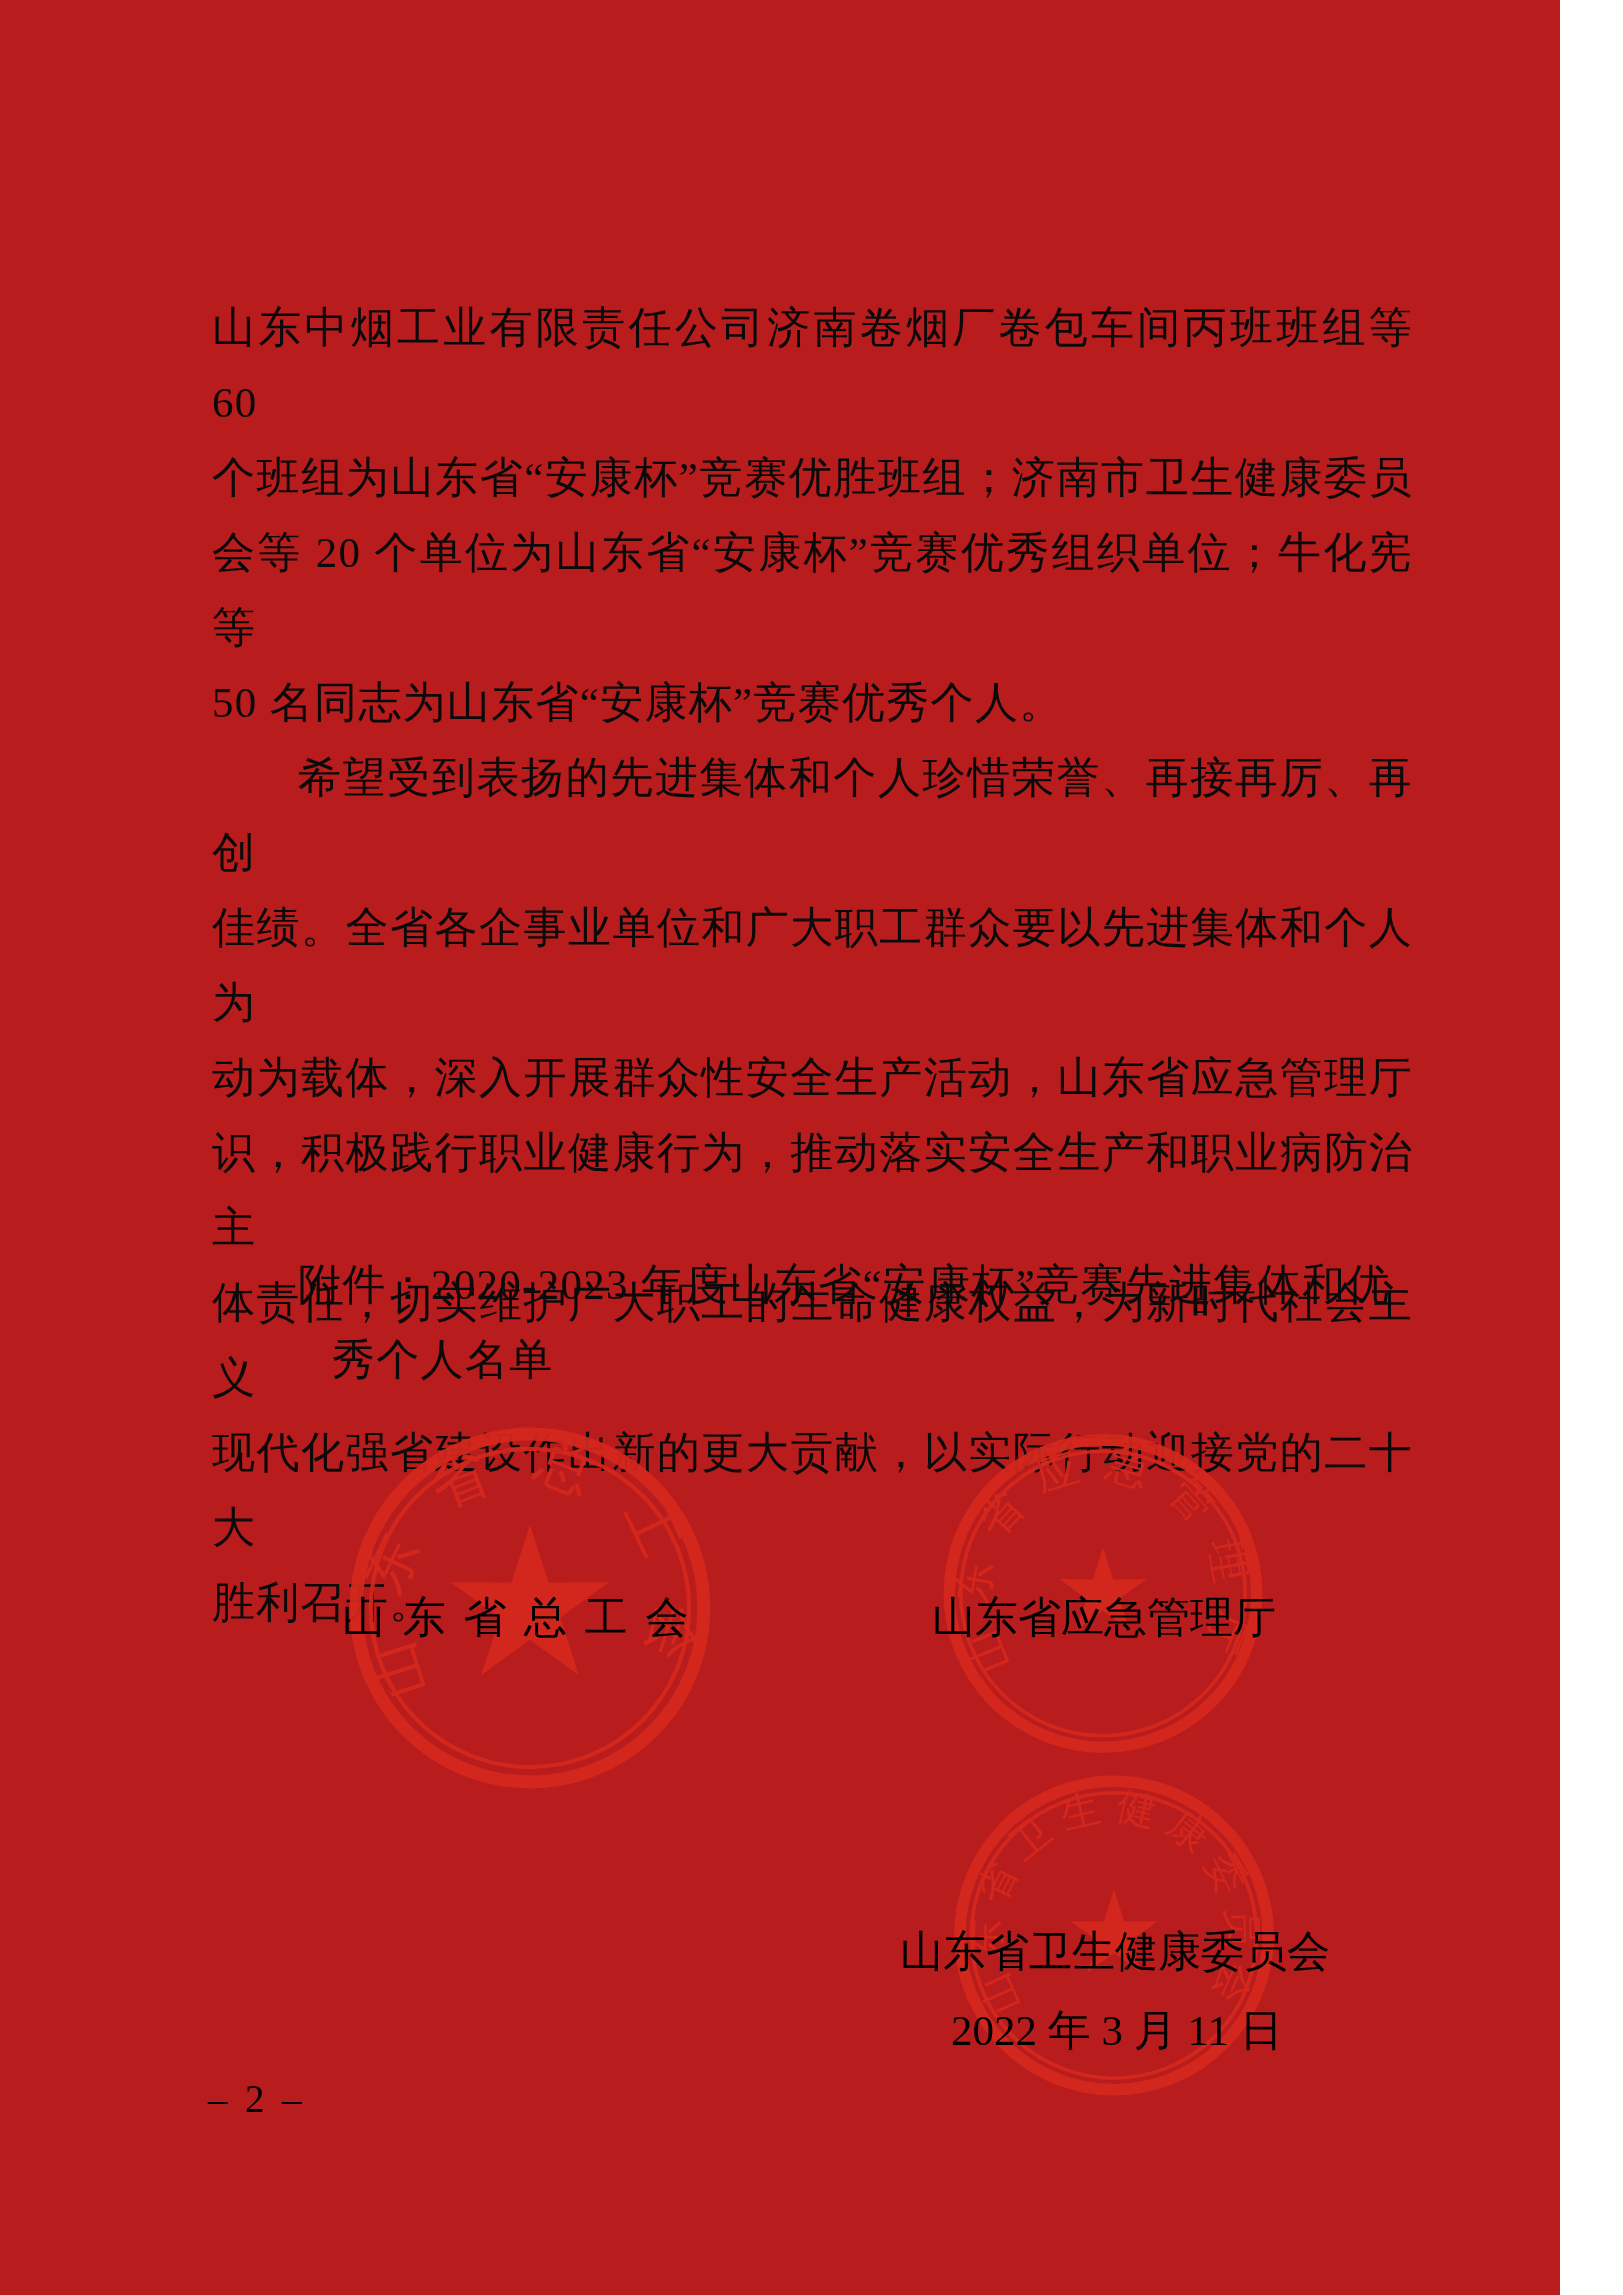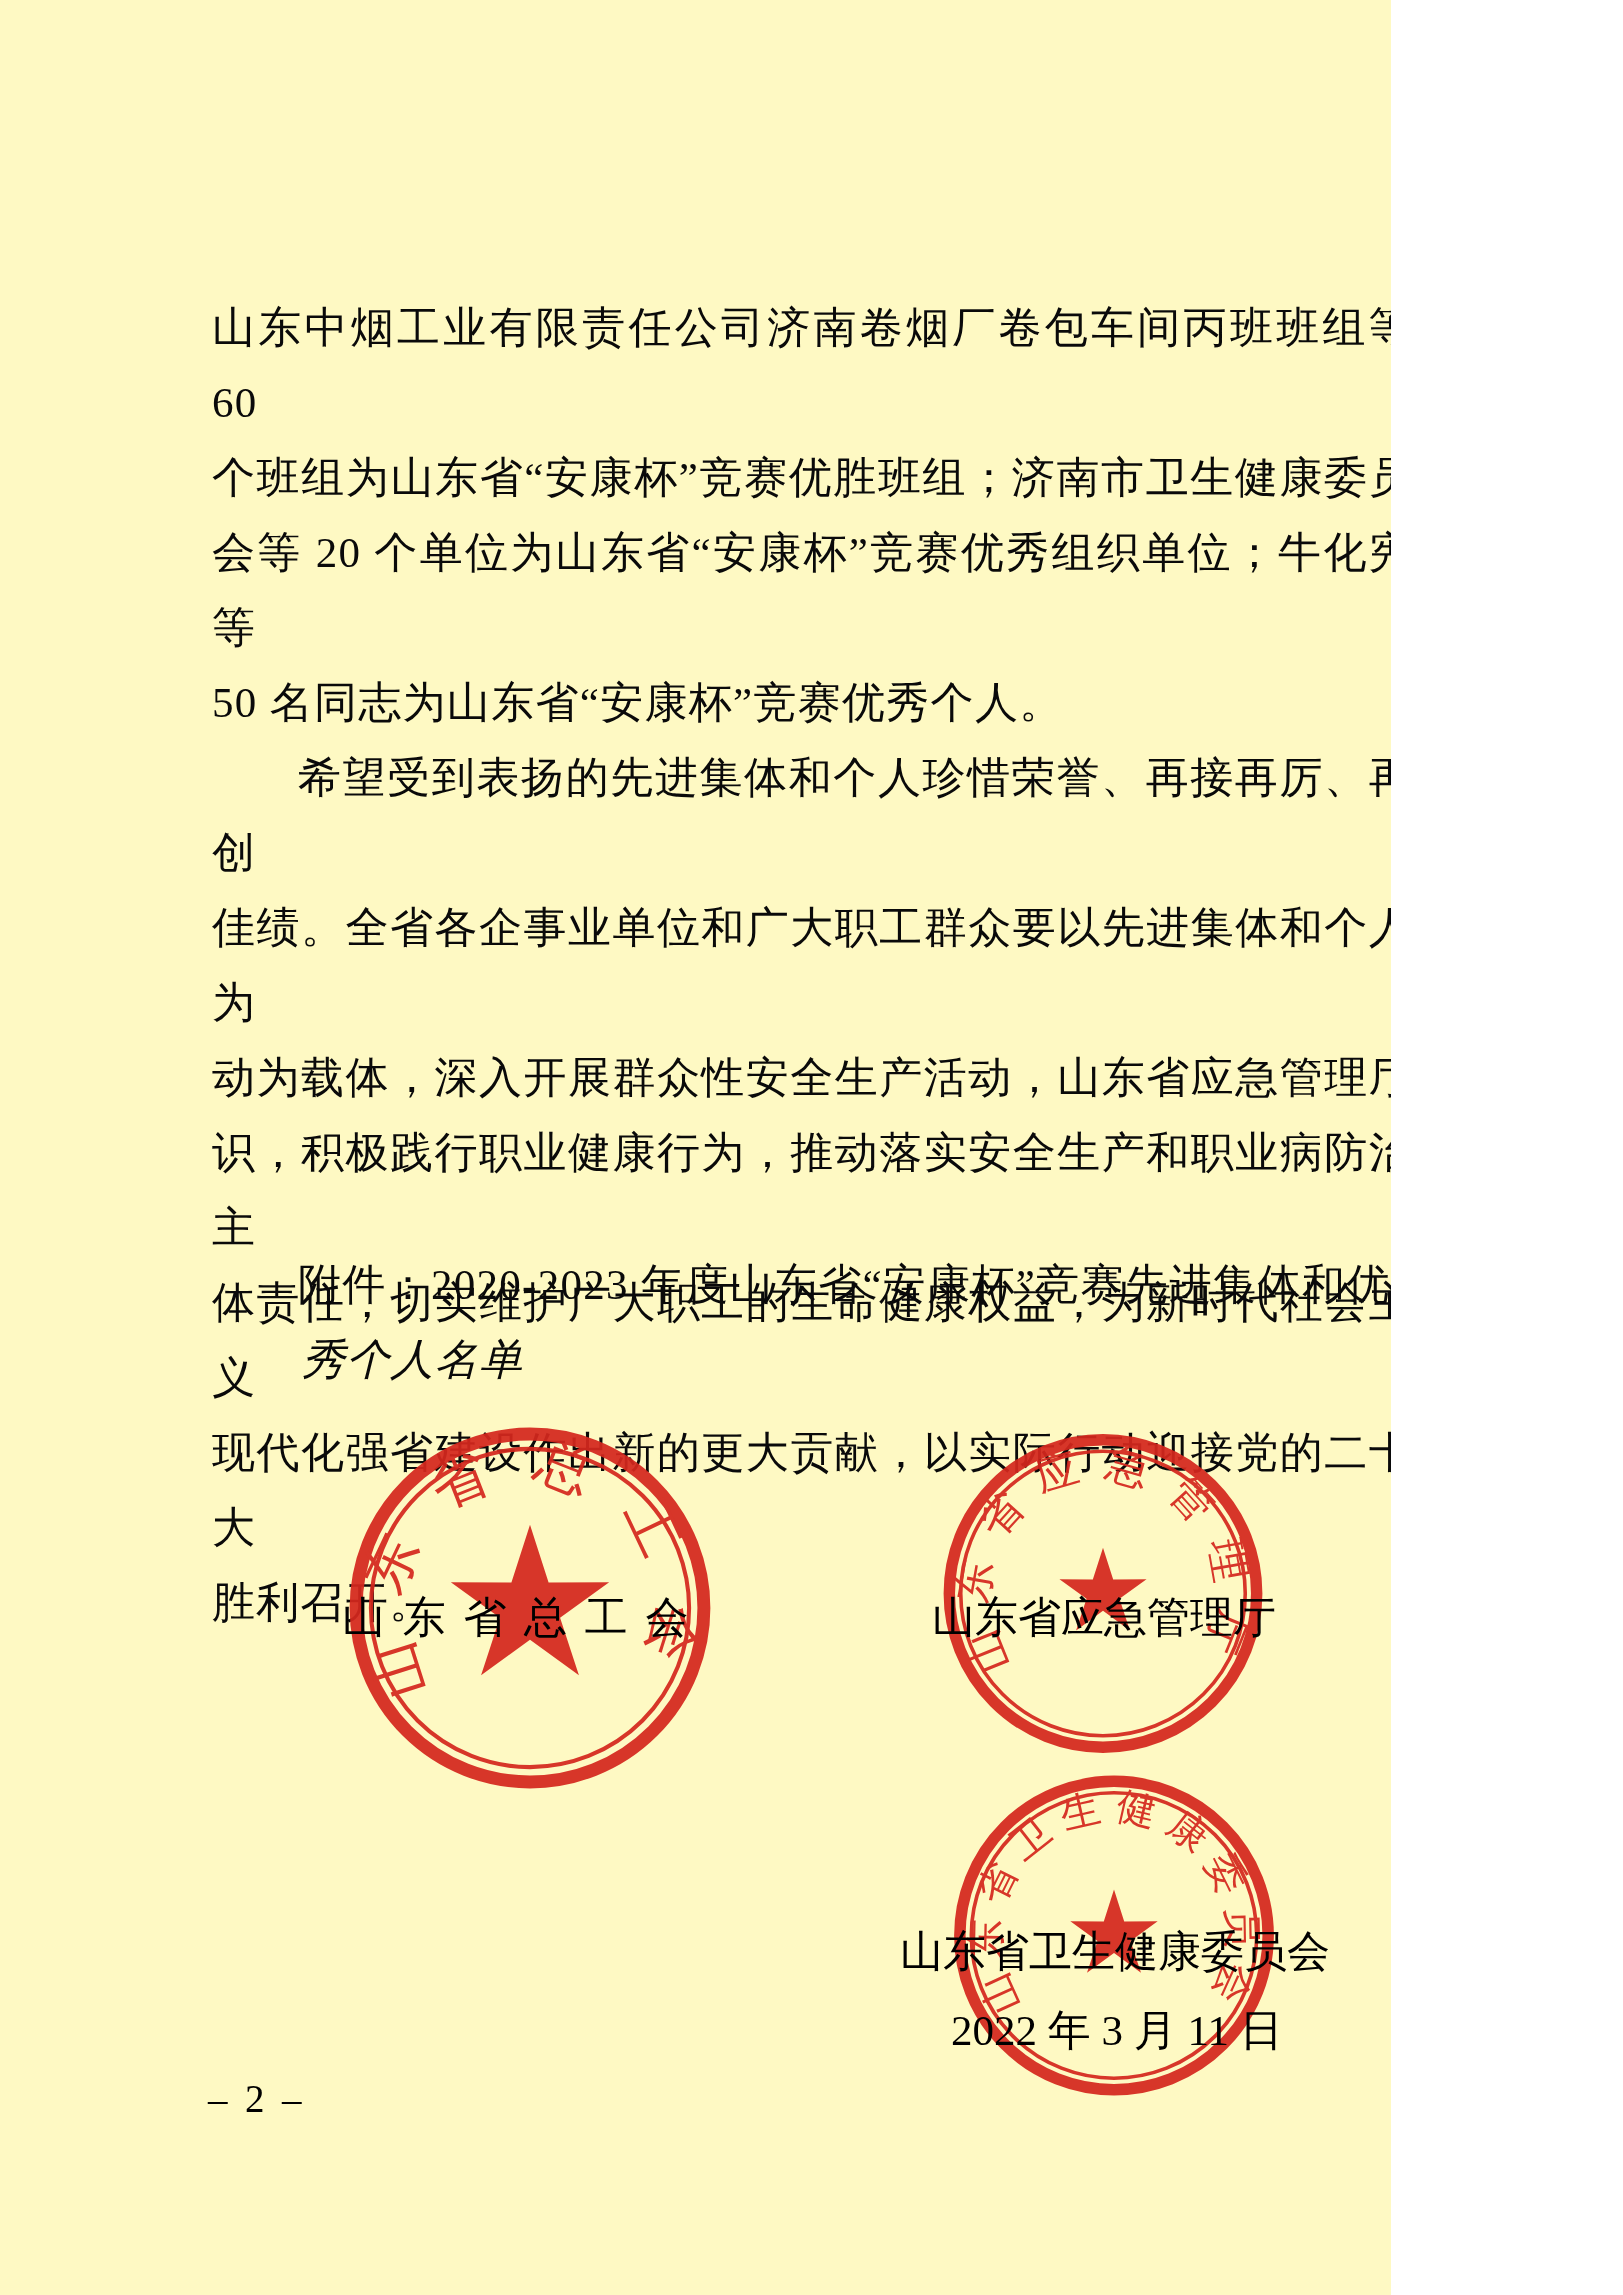--- a/index.html
+++ b/index.html
@@ -1,33 +1,33 @@
 <!DOCTYPE html>
 <html style="font-size:10.5px"><head>
 <meta charset="utf-8">
 <style>
   :root{ --red:#d5281e; --ink:#0a0a0a; }
   html,body{ margin:0; padding:0; background:#ffffff; }
   .page{
-    position:relative; width:1391px; height:2295px; background:#fef9c3;
+    position:relative; width:1560px; height:2295px; background:#b91c1c;
     font-family:"Liberation Serif","DejaVu Serif",serif; color:var(--ink);
     overflow:hidden;
   }
   .bodytext{
     position:absolute; left:212px; top:290px; width:1201px;
     font-size:43px; line-height:75px; letter-spacing:1.3px; color:var(--ink);
   }
   .line{ white-space:nowrap; }
   .jline{ white-space:normal; text-align:justify; text-align-last:justify; }
   .indent{ text-indent:86px; }
   .attach{
     position:absolute; left:212px; top:1247px; width:1201px;
     font-size:43px; line-height:75px; letter-spacing:1.3px;
   }
-  .attach .l2{ margin-left:90px;font-style:italic; }
+  .attach .l2{ margin-left:120px; }
   .seal{ position:absolute; opacity:.93; }
   .ring-outer{ fill:none; stroke:var(--red); stroke-width:7; }
   .ring-inner{ fill:none; stroke:var(--red); stroke-width:2.2; }
   .star{ fill:var(--red); }
   .ringtext{ fill:var(--red); font-family:"Liberation Serif","DejaVu Serif",serif; }
   .sig{
     position:absolute; font-size:43px; color:#000; white-space:nowrap; z-index:5;
   }
   .sig.spread{ letter-spacing:17.7px; }
   .pagenum{

